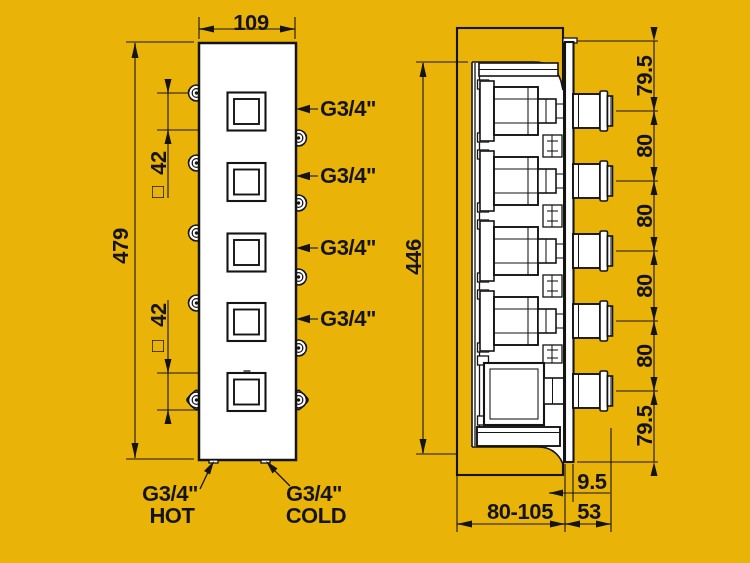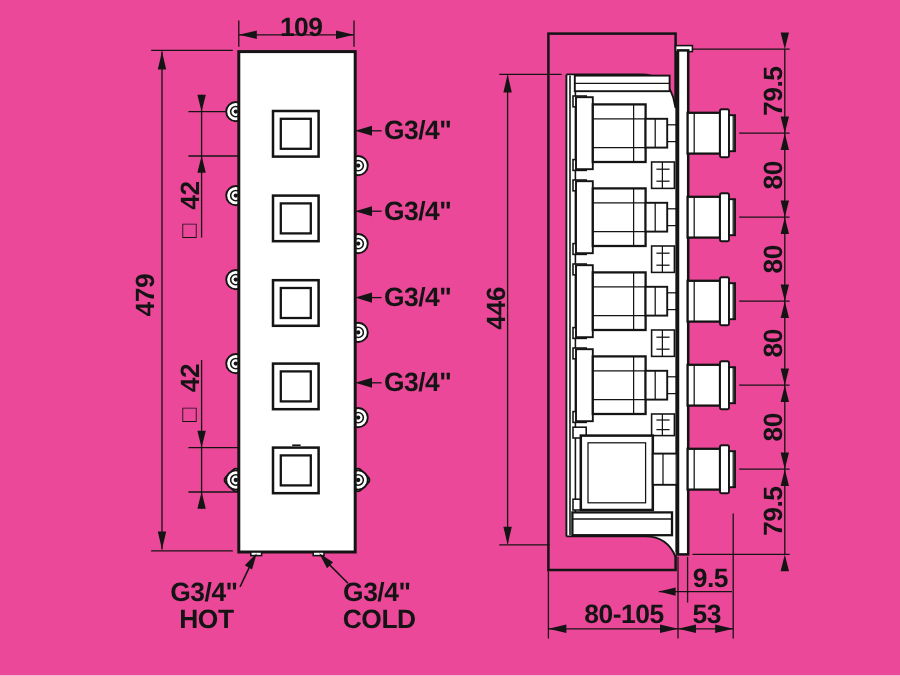--- a/index.html
+++ b/index.html
@@ -1,16 +1,16 @@
 <!DOCTYPE html>
 <html><head>
 <meta charset="utf-8">
 <style>
   html,body{margin:0;padding:0;background:#fff;}
-  .canvas{position:relative;width:750px;height:563px;background:#ec4899;overflow:hidden;}
+  .canvas{position:relative;width:750px;height:563px;background:#eab308;overflow:hidden;}
   svg text{font-family:"Liberation Sans","DejaVu Sans",sans-serif;font-weight:bold;font-size:22px;
            fill:#141414;letter-spacing:-0.4px;}
   svg text.sq{font-size:20px;letter-spacing:0;}
   .s10{stroke:#141414;stroke-width:1.05;fill:none;}
   .s12{stroke:#141414;stroke-width:1.3;fill:none;}
   .s15{stroke:#141414;stroke-width:1.6;fill:none;}
   .s18{stroke:#141414;stroke-width:1.9;fill:none;}
   .s20{stroke:#141414;stroke-width:2.1;fill:none;}
   .s24{stroke:#141414;stroke-width:2.5;fill:none;}
   .dim{stroke:#141414;stroke-width:1.1;fill:none;}

